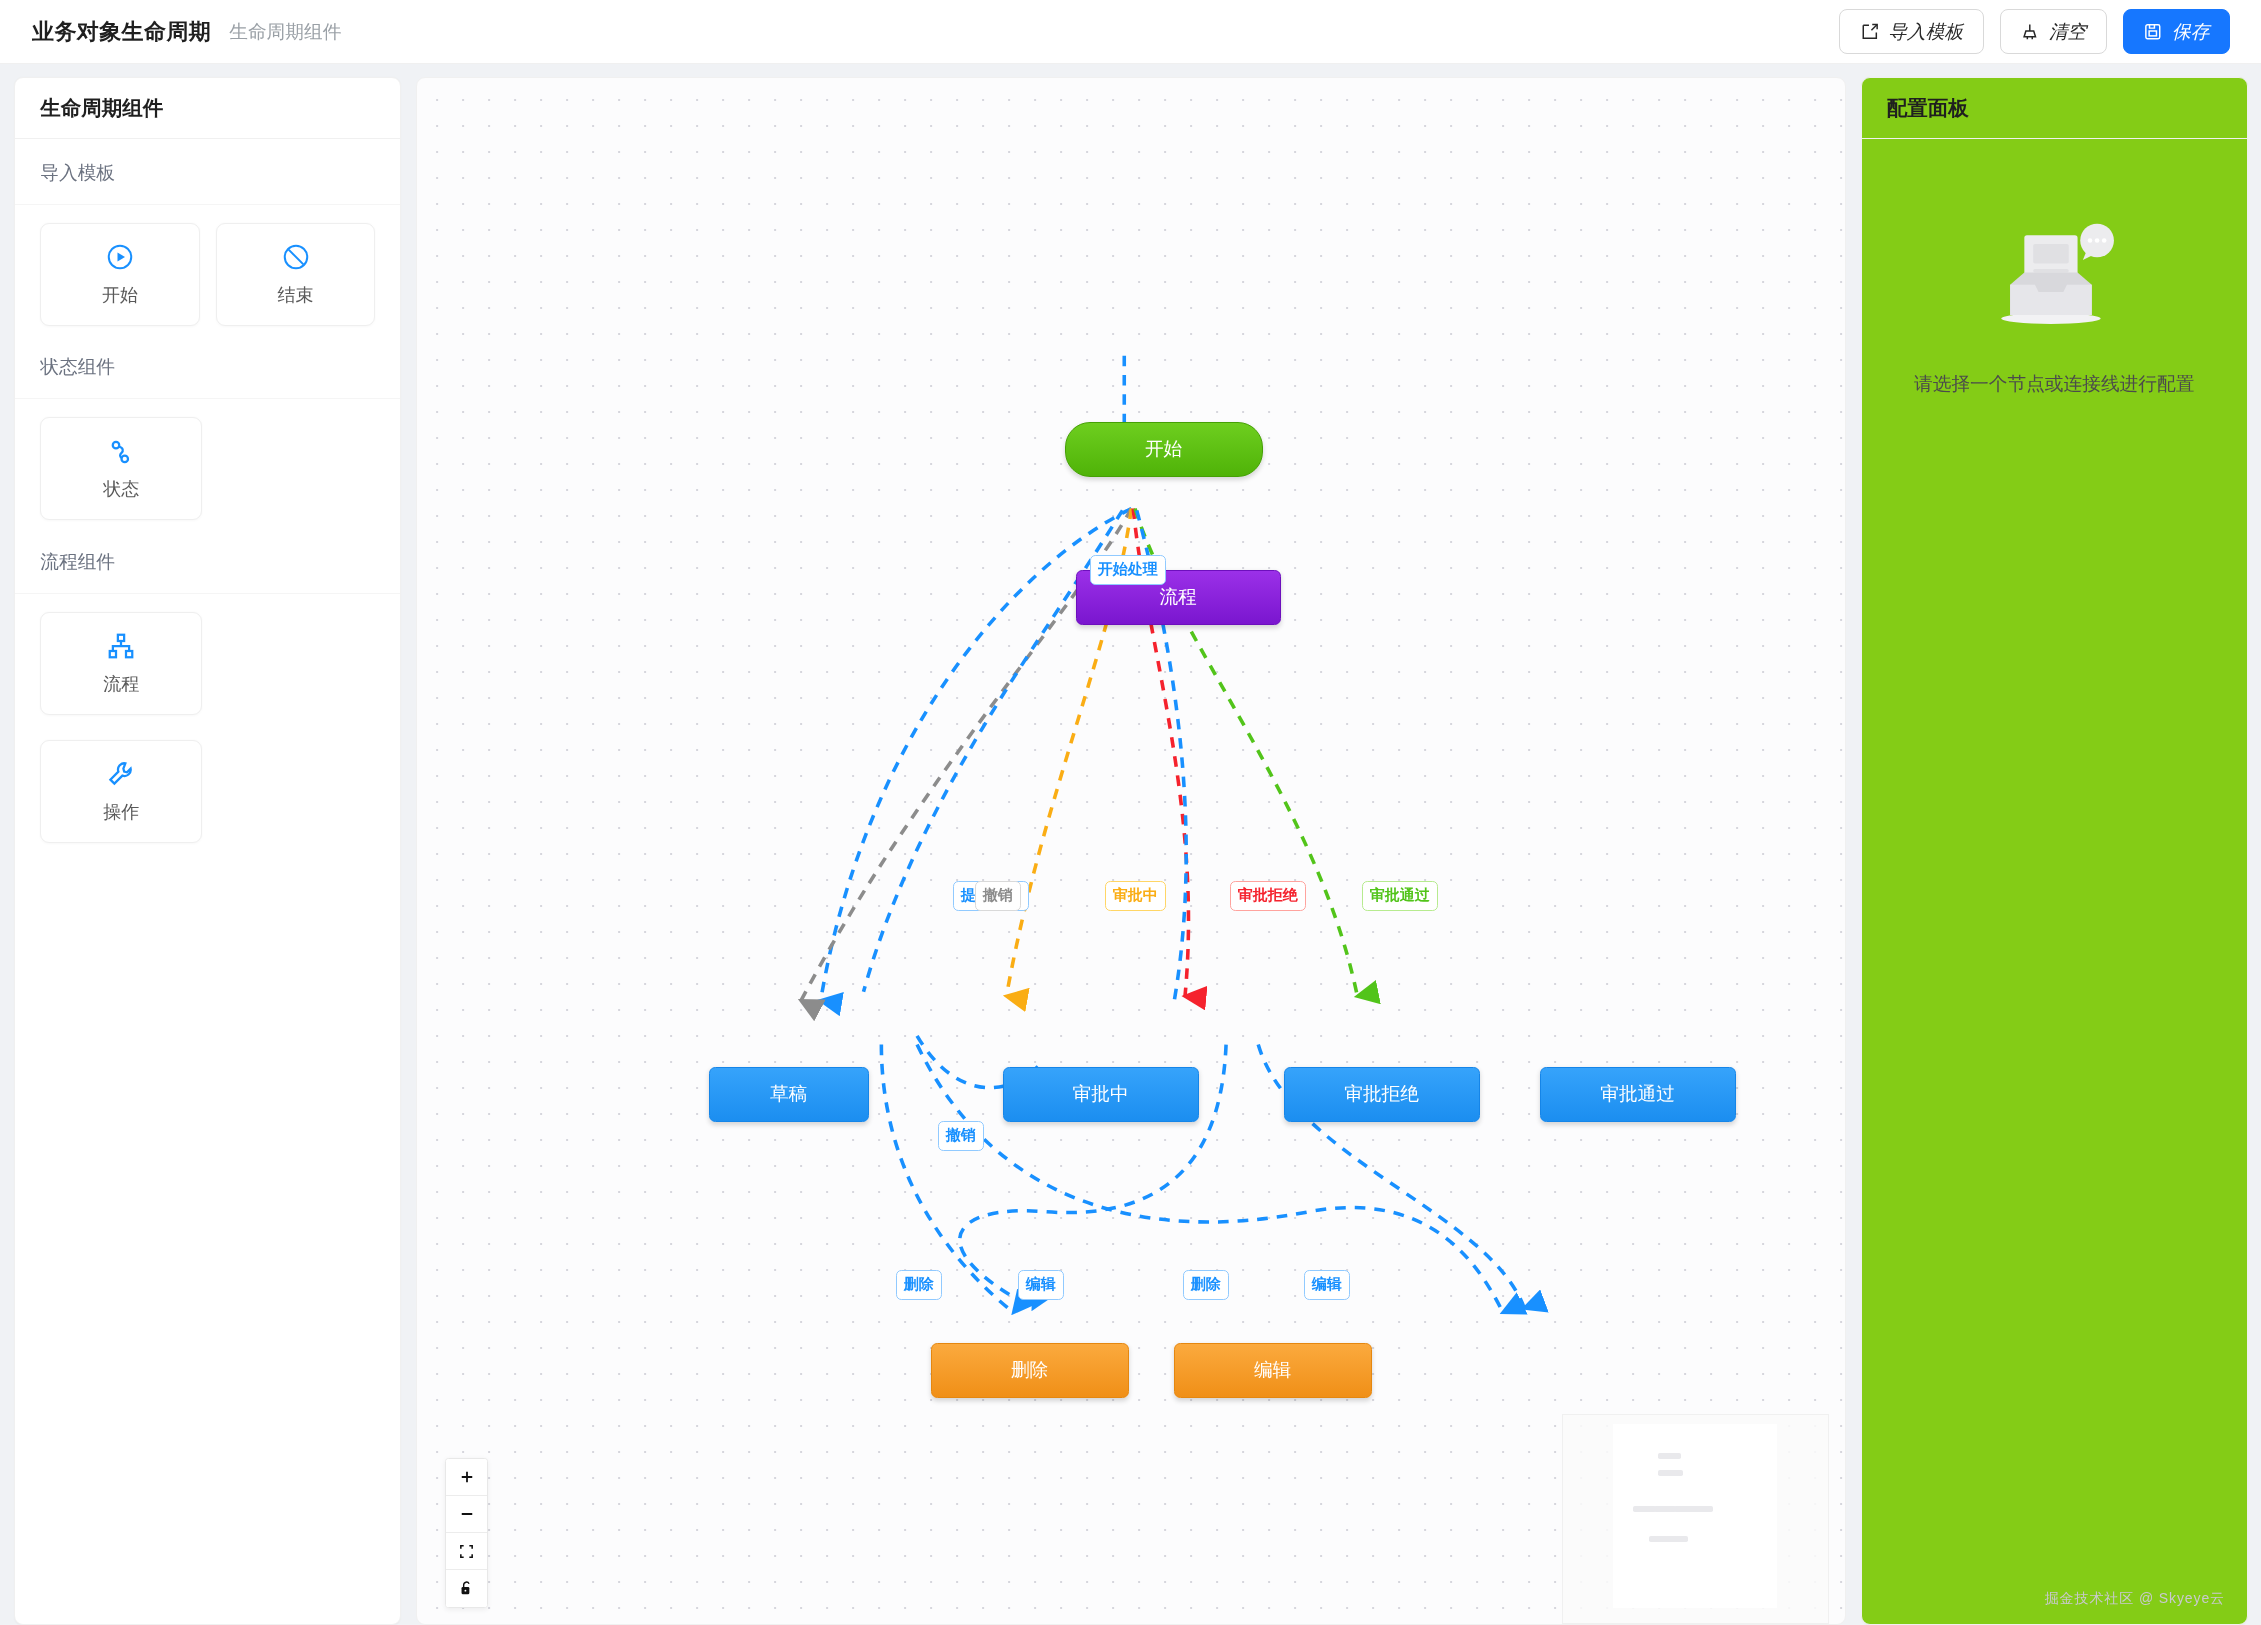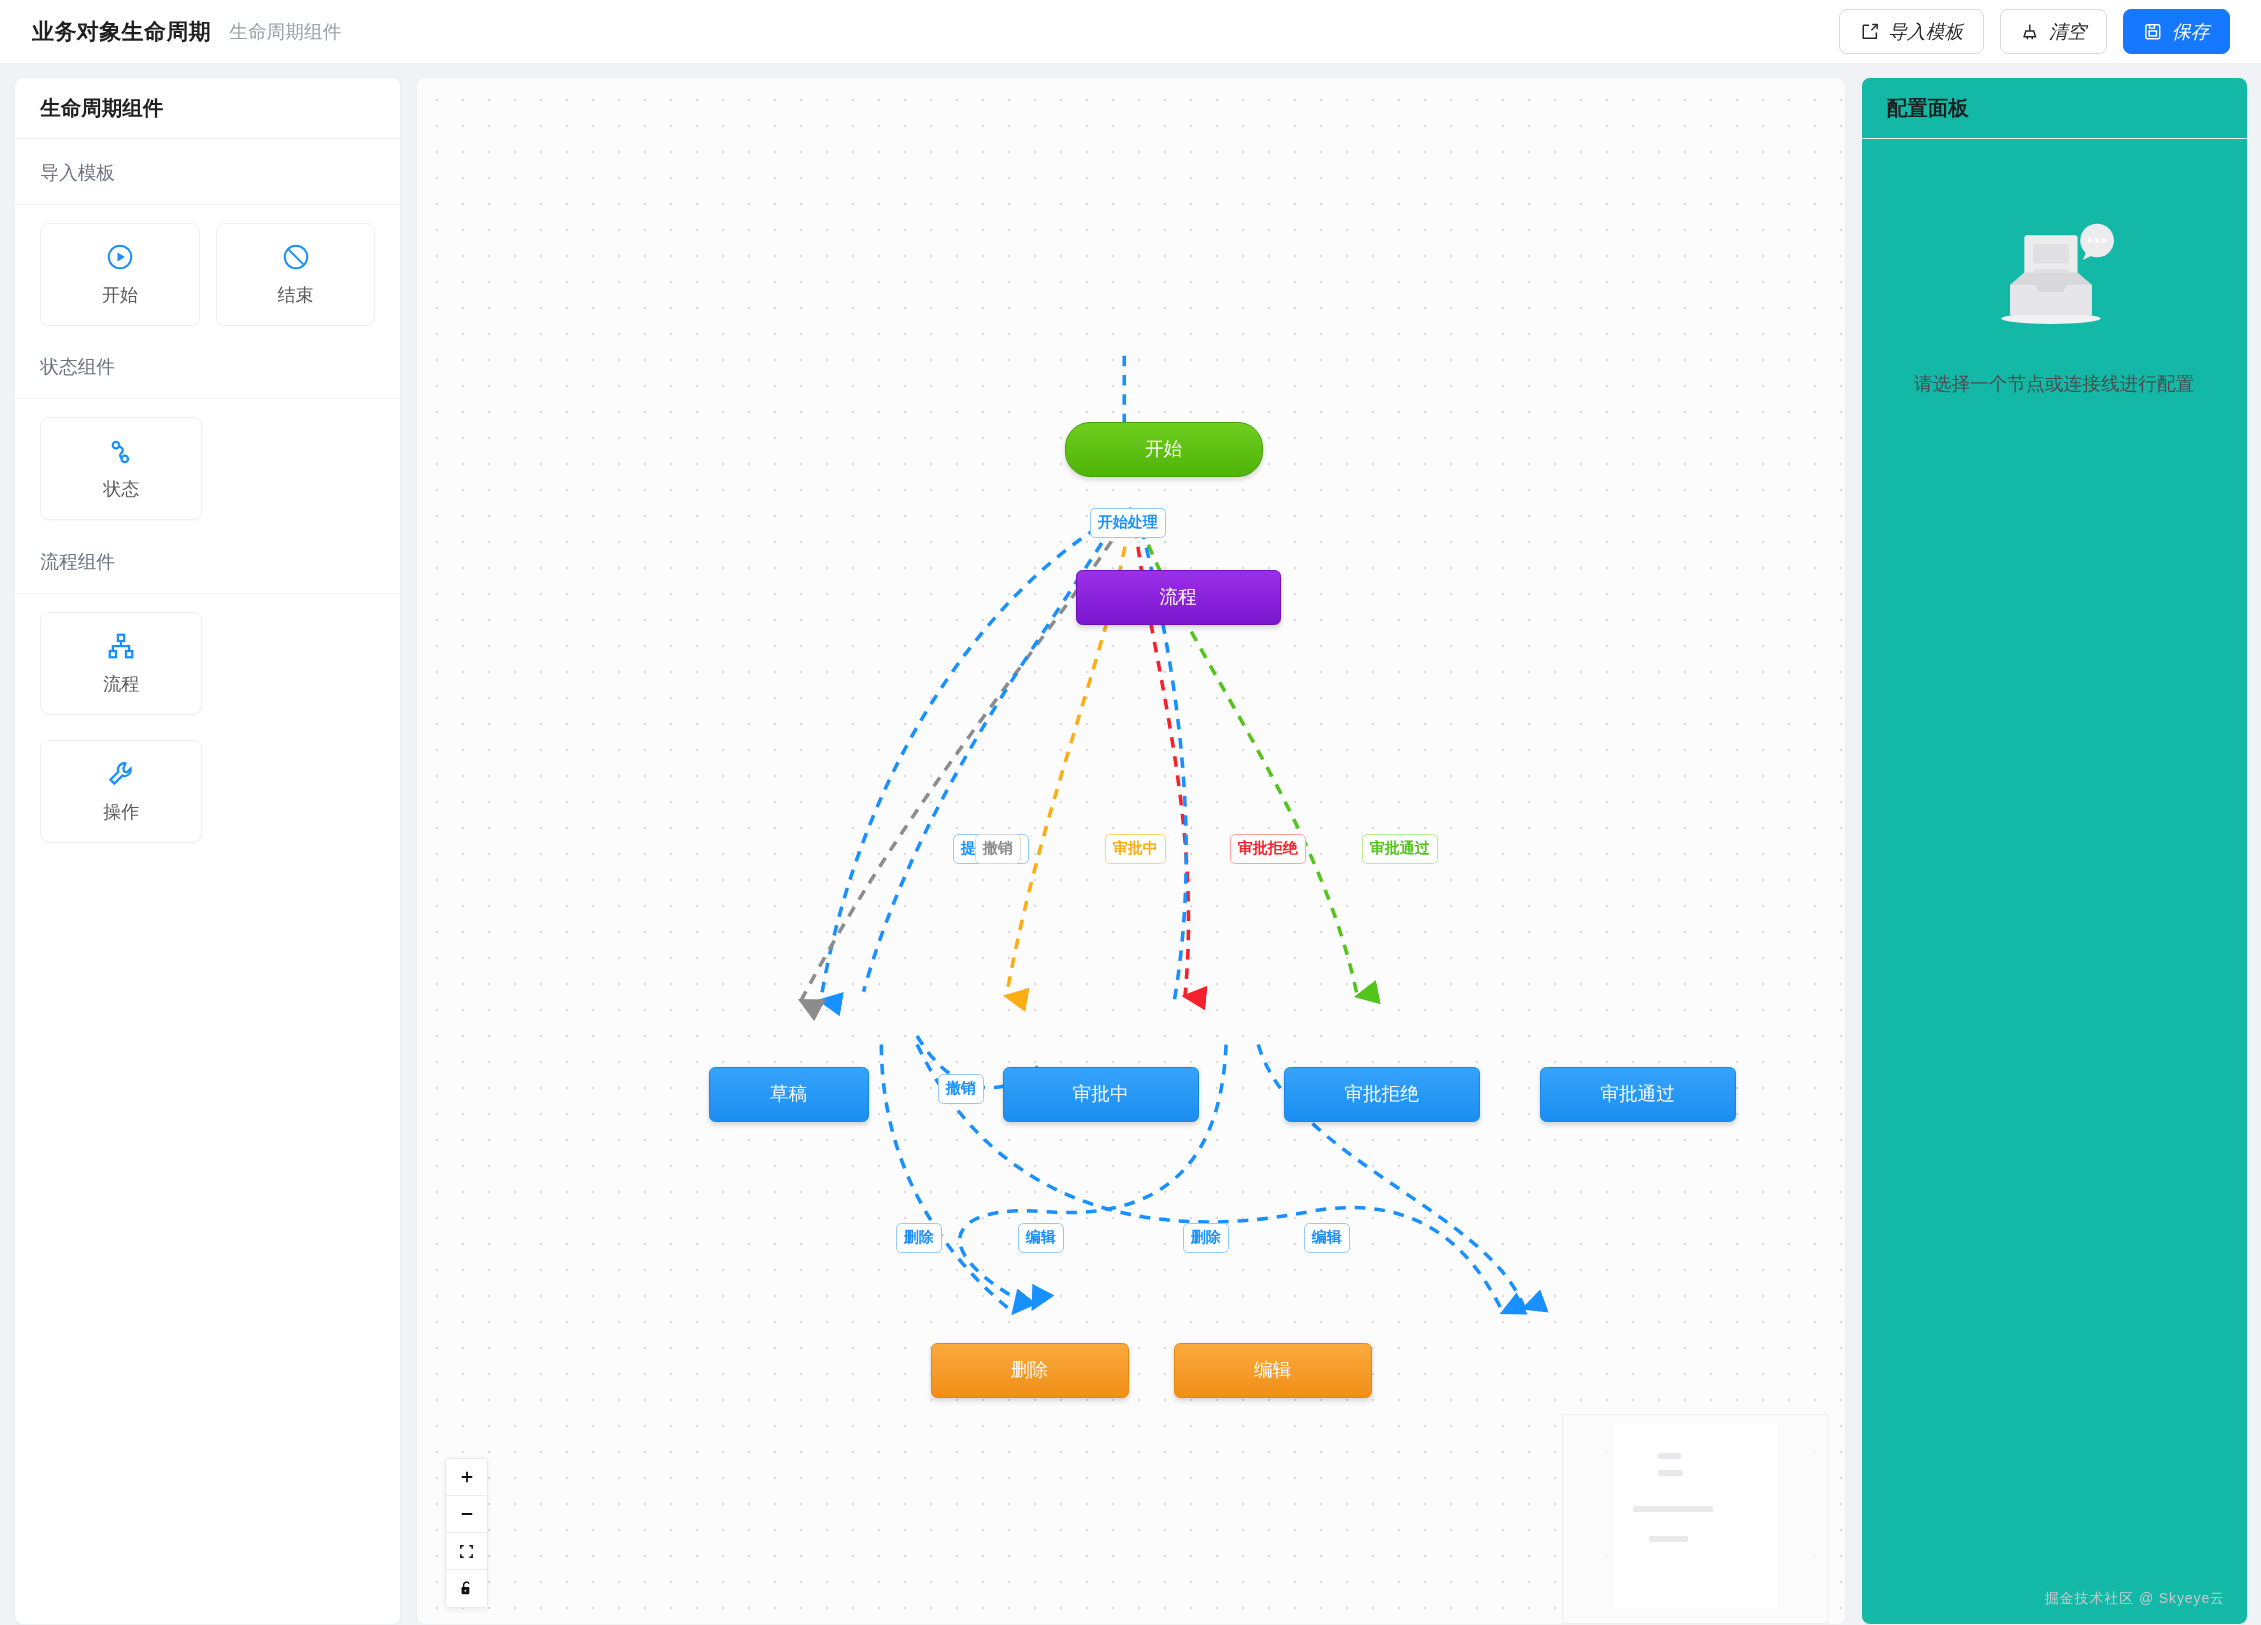--- a/index.html
+++ b/index.html
@@ -68,21 +68,21 @@
     box-shadow: 0 2.7px 5.3px rgba(0,0,0,.16);
   }
   .node-start { background: linear-gradient(180deg,#6ece1f 0%,#4fb308 100%); border:0.9px solid #45a005; border-radius: 25px; }
   .node-flow  { background: linear-gradient(180deg,#9b30e8 0%,#7a16cf 100%); border:0.9px solid #6d0fbd; }
   .node-state { background: linear-gradient(180deg,#36a3fb 0%,#1b8ef0 100%); border:0.9px solid #1585e8; }
   .node-action{ background: linear-gradient(180deg,#fbaa3e 0%,#f08f17 100%); border:0.9px solid #e5870f; }
 
   .edge-label {
     position: absolute; display: flex; align-items: center; justify-content: center;
     height: 30px; padding: 0 7.1px; border-radius: 5.3px; background: #fff;
-    font-size: 15px; font-weight: 700; white-space: nowrap; cursor: pointer;
+    font-size: 15px; font-weight: 700; white-space: nowrap; cursor: pointer; margin-top: 47px;
   }
 
   
   .zoom-ctrl {
     position: absolute; left: 28.5px; bottom: 16px; width: 43px;
     background: #fff; border: 0.9px solid #e8e8e8; border-radius: 3.6px;
     box-shadow: 0 1.8px 5.3px rgba(0,0,0,.06); overflow: hidden;
   }
   .zoom-btn {
     height: 37px; display: flex; align-items: center; justify-content: center;
@@ -93,21 +93,21 @@
   
   .minimap {
     position: absolute; right: 16px; bottom: 0; width: 267px; height: 210px;
     background: rgba(250,250,250,.85); border: 0.9px solid #f0f0f0;
   }
   .minimap-inner { position: absolute; left: 50px; top: 9px; width: 164px; height: 184px; background: #fff; }
   .mm-node { position: absolute; background: #e9e9ec; border-radius: 1.8px; }
 
   
   .right-panel {
-    width: 387px; background: #14b8a6; border-radius: 9px; border: 0.9px solid #f0f0f0;
+    width: 387px; background: #84cc16; border-radius: 9px; border: 0.9px solid #f0f0f0;
     display: flex; flex-direction: column; box-shadow: 0 0.9px 1.8px rgba(0,0,0,.03);
   }
   .empty-state {
     flex: 1; display: flex; flex-direction: column; align-items: center;
     justify-content: flex-start; padding-top: 82px; gap: 37px;
   }
   .empty-text { font-size: 18.7px; color: #4b4b4b; }
 
   
   .watermark {

